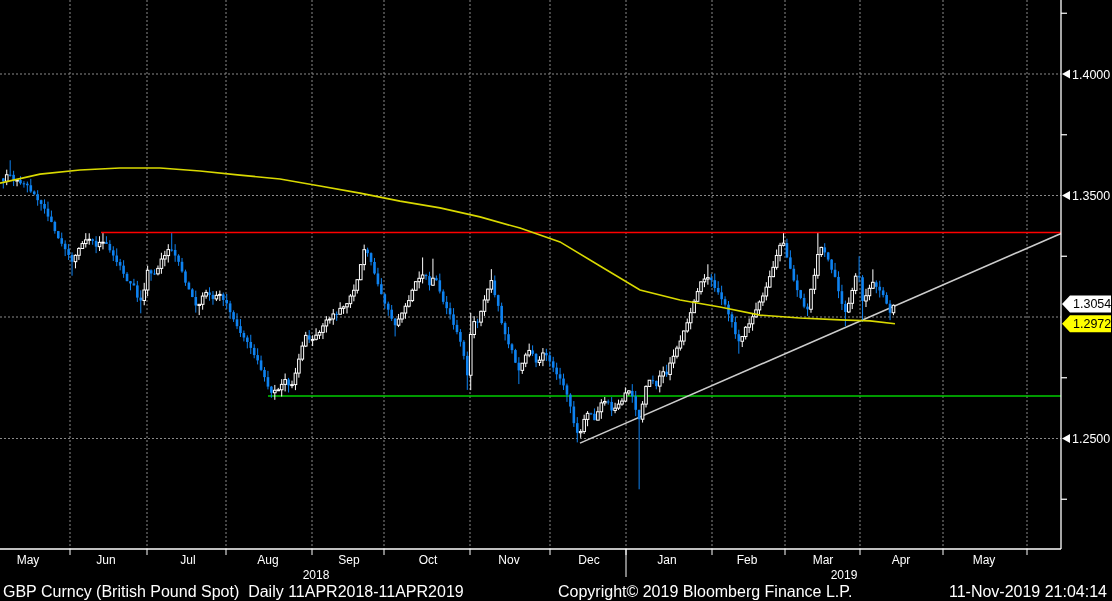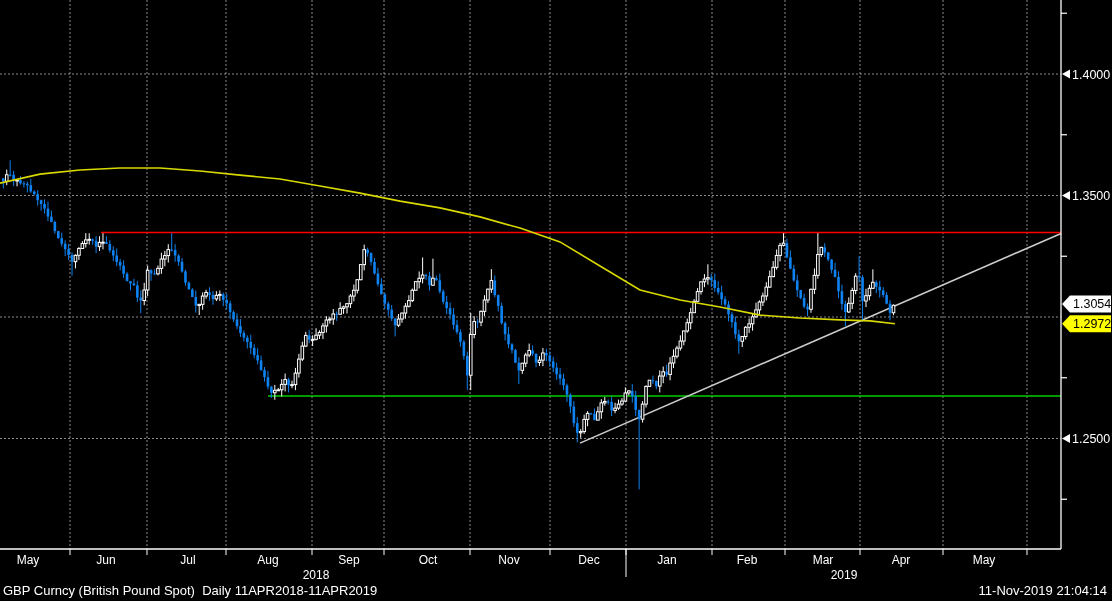--- a/index.html
+++ b/index.html
@@ -1,19 +1,19 @@
 <!DOCTYPE html>
 <html><head>
 <meta charset="utf-8">
 <style>
   html,body{margin:0;padding:0;background:#000;}
   .stage{position:relative;width:1112px;height:601px;background:#000;overflow:hidden;
          font-family:"Liberation Sans",sans-serif;}
   .stage svg{position:absolute;left:0;top:0;}
-  .footer-text{position:absolute;color:#ffffff;font-size:13px;white-space:pre;}
+  .footer-text{position:absolute;color:#ffffff;font-size:16px;white-space:pre;}
   #footer-instrument{left:3px;top:583px;}
   #footer-copyright{left:558px;top:583px;}
   #footer-timestamp{right:5px;top:583px;}
 </style>
 </head>
 <body>
 
 <div class="stage">
   <svg id="chart-svg" width="1112" height="601">
     <g id="g-grid">
@@ -618,14 +618,15 @@
         <text x="844" y="579" fill="#ffffff" text-anchor="middle" font-size="12" font-family="&quot;Liberation Sans&quot;,sans-serif">2019</text>
       </g>
     <g id="g-priceboxes">
         <polygon points="1062,303.87800000000004 1070,295.37800000000004 1111,295.37800000000004 1111,312.37800000000004 1070,312.37800000000004" fill="#ffffff"></polygon>
         <text x="1073" y="308.37800000000004" fill="#000000" font-size="12.5" font-family="&quot;Liberation Sans&quot;,sans-serif">1.3054</text>
         <polygon points="1062,323.804 1070,315.304 1111,315.304 1111,332.304 1070,332.304" fill="#ffff00"></polygon>
         <text x="1073" y="328.304" fill="#000000" font-size="12.5" font-family="&quot;Liberation Sans&quot;,sans-serif">1.2972</text>
       </g>
   </svg>
   <div id="footer-instrument" class="footer-text">GBP Curncy (British Pound Spot)  Daily 11APR2018-11APR2019</div>
+  <div id="footer-copyright" class="footer-text">Copyright© 2019 Bloomberg Finance L.P.</div>
   <div id="footer-timestamp" class="footer-text">11-Nov-2019 21:04:14</div>
 </div>
 
 </body></html>

